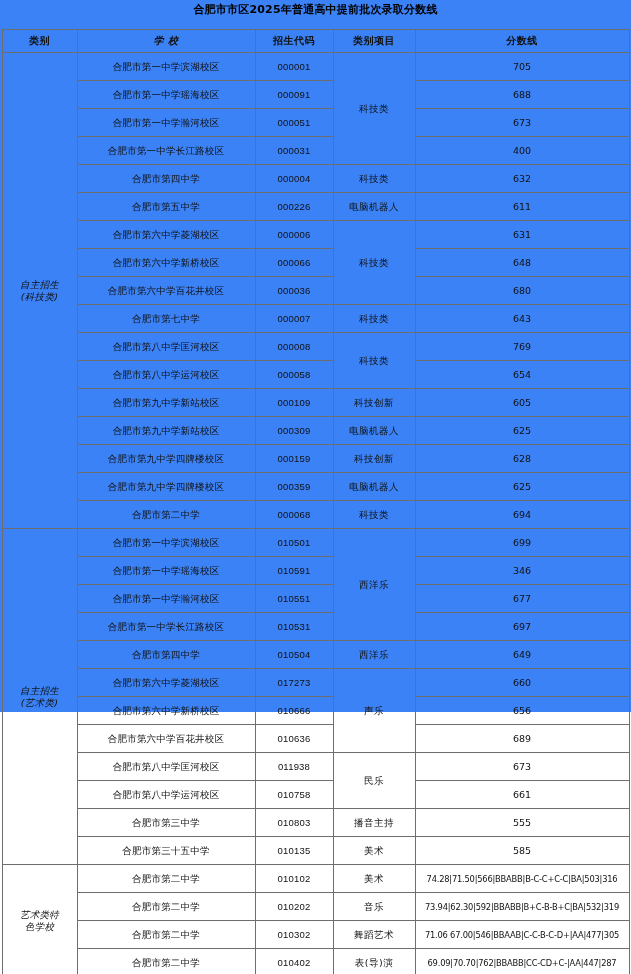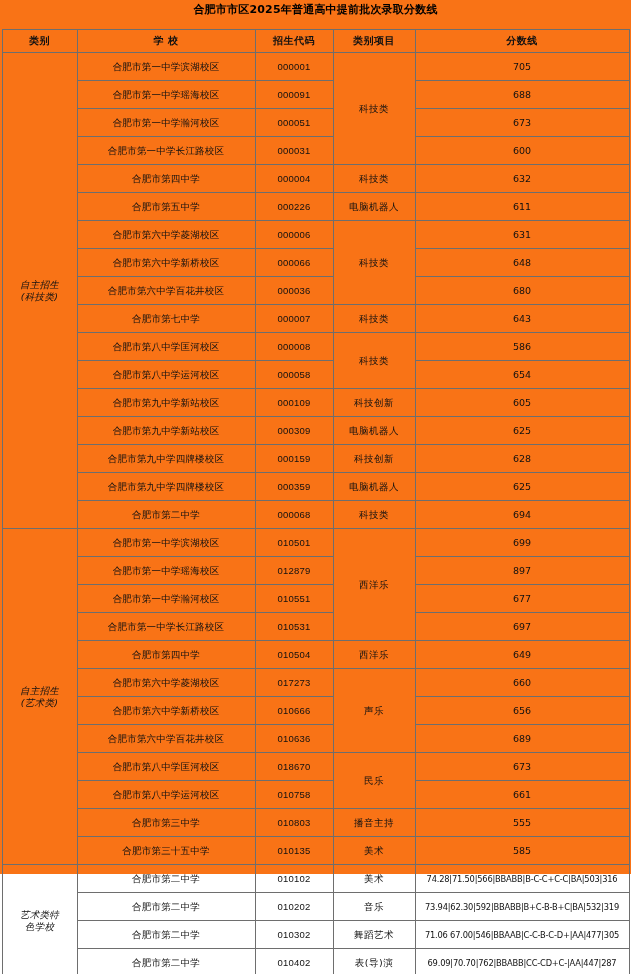--- a/index.html
+++ b/index.html
@@ -9,23 +9,23 @@
   }
   body {
     width: 631px;
     height: 974px;
     font-family: "DejaVu Sans", "Liberation Sans", sans-serif;
     color: #1a1a1a;
     overflow: hidden;
   }
   #page {
     width: 631px;
-    height: 874px;
+    height: 712px;
     position: relative;
-    background: #f97316;
+    background: #3b82f6;
   }
   .doc-title {
     text-align: center;
     font-size: 11px;
     font-weight: bold;
     letter-spacing: 0.2px;
     padding: 3px 0 4px 0;
     color: #000;
     line-height: 14px;
   }
@@ -52,21 +52,21 @@
     padding: 0 2px;
     line-height: 12px;
     font-weight: normal;
   }
   table.score-table thead th {
     font-weight: bold;
     font-size: 10px;
     height: 22px;
     letter-spacing: 0.5px;
   }
-  th.head-school { letter-spacing: 4px; }
+  th.head-school { letter-spacing: 4px; font-style: italic; }
   td.cell-cat {
     font-size: 9.5px;
     line-height: 13px;
     letter-spacing: 0.3px;
     font-style: italic;
   }
   td.cell-school {
     letter-spacing: 0.2px;
   }
   td.cell-code {
@@ -127,21 +127,21 @@
           <td class="cell-score">688</td>
         </tr>
         <tr class="data-row">
           <td class="cell-school">合肥市第一中学瀚河校区</td>
           <td class="cell-code">000051</td>
           <td class="cell-score">673</td>
         </tr>
         <tr class="data-row">
           <td class="cell-school">合肥市第一中学长江路校区</td>
           <td class="cell-code">000031</td>
-          <td class="cell-score">600</td>
+          <td class="cell-score">400</td>
         </tr>
         <tr class="data-row">
           <td class="cell-school">合肥市第四中学</td>
           <td class="cell-code">000004</td>
           <td class="cell-item">科技类</td>
           <td class="cell-score">632</td>
         </tr>
         <tr class="data-row">
           <td class="cell-school">合肥市第五中学</td>
           <td class="cell-code">000226</td>
@@ -167,21 +167,21 @@
         <tr class="data-row">
           <td class="cell-school">合肥市第七中学</td>
           <td class="cell-code">000007</td>
           <td class="cell-item">科技类</td>
           <td class="cell-score">643</td>
         </tr>
         <tr class="data-row">
           <td class="cell-school">合肥市第八中学匡河校区</td>
           <td class="cell-code">000008</td>
           <td class="cell-item" rowspan="2">科技类</td>
-          <td class="cell-score">586</td>
+          <td class="cell-score">769</td>
         </tr>
         <tr class="data-row">
           <td class="cell-school">合肥市第八中学运河校区</td>
           <td class="cell-code">000058</td>
           <td class="cell-score">654</td>
         </tr>
         <tr class="data-row">
           <td class="cell-school">合肥市第九中学新站校区</td>
           <td class="cell-code">000109</td>
           <td class="cell-item">科技创新</td>
@@ -216,22 +216,22 @@
             <div>自主招生</div>
             <div>(艺术类)</div>
           </td>
           <td class="cell-school">合肥市第一中学滨湖校区</td>
           <td class="cell-code">010501</td>
           <td class="cell-item" rowspan="4">西洋乐</td>
           <td class="cell-score">699</td>
         </tr>
         <tr class="data-row">
           <td class="cell-school">合肥市第一中学瑶海校区</td>
-          <td class="cell-code">012879</td>
-          <td class="cell-score">897</td>
+          <td class="cell-code">010591</td>
+          <td class="cell-score">346</td>
         </tr>
         <tr class="data-row">
           <td class="cell-school">合肥市第一中学瀚河校区</td>
           <td class="cell-code">010551</td>
           <td class="cell-score">677</td>
         </tr>
         <tr class="data-row">
           <td class="cell-school">合肥市第一中学长江路校区</td>
           <td class="cell-code">010531</td>
           <td class="cell-score">697</td>
@@ -253,21 +253,21 @@
           <td class="cell-code">010666</td>
           <td class="cell-score">656</td>
         </tr>
         <tr class="data-row">
           <td class="cell-school">合肥市第六中学百花井校区</td>
           <td class="cell-code">010636</td>
           <td class="cell-score">689</td>
         </tr>
         <tr class="data-row">
           <td class="cell-school">合肥市第八中学匡河校区</td>
-          <td class="cell-code">018670</td>
+          <td class="cell-code">011938</td>
           <td class="cell-item" rowspan="2">民乐</td>
           <td class="cell-score">673</td>
         </tr>
         <tr class="data-row">
           <td class="cell-school">合肥市第八中学运河校区</td>
           <td class="cell-code">010758</td>
           <td class="cell-score">661</td>
         </tr>
         <tr class="data-row">
           <td class="cell-school">合肥市第三中学</td>

